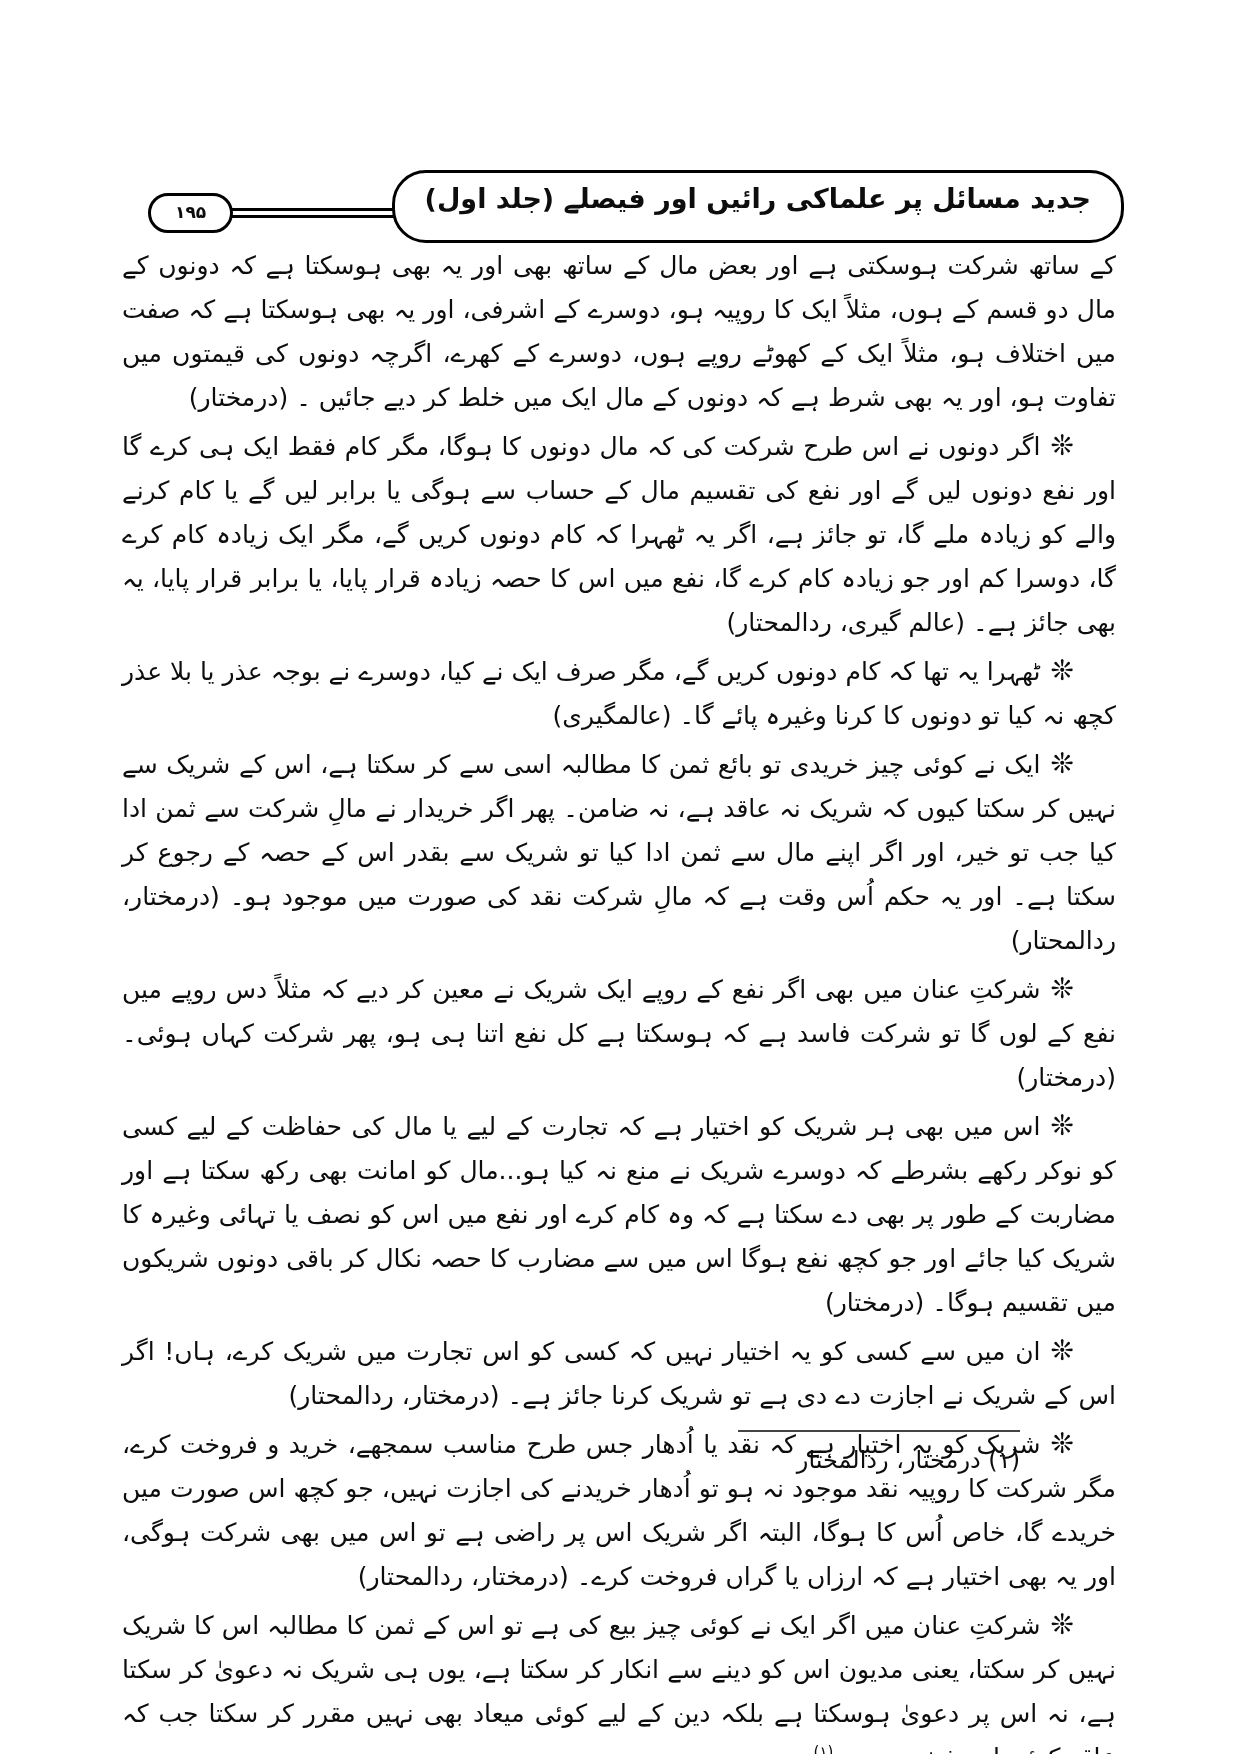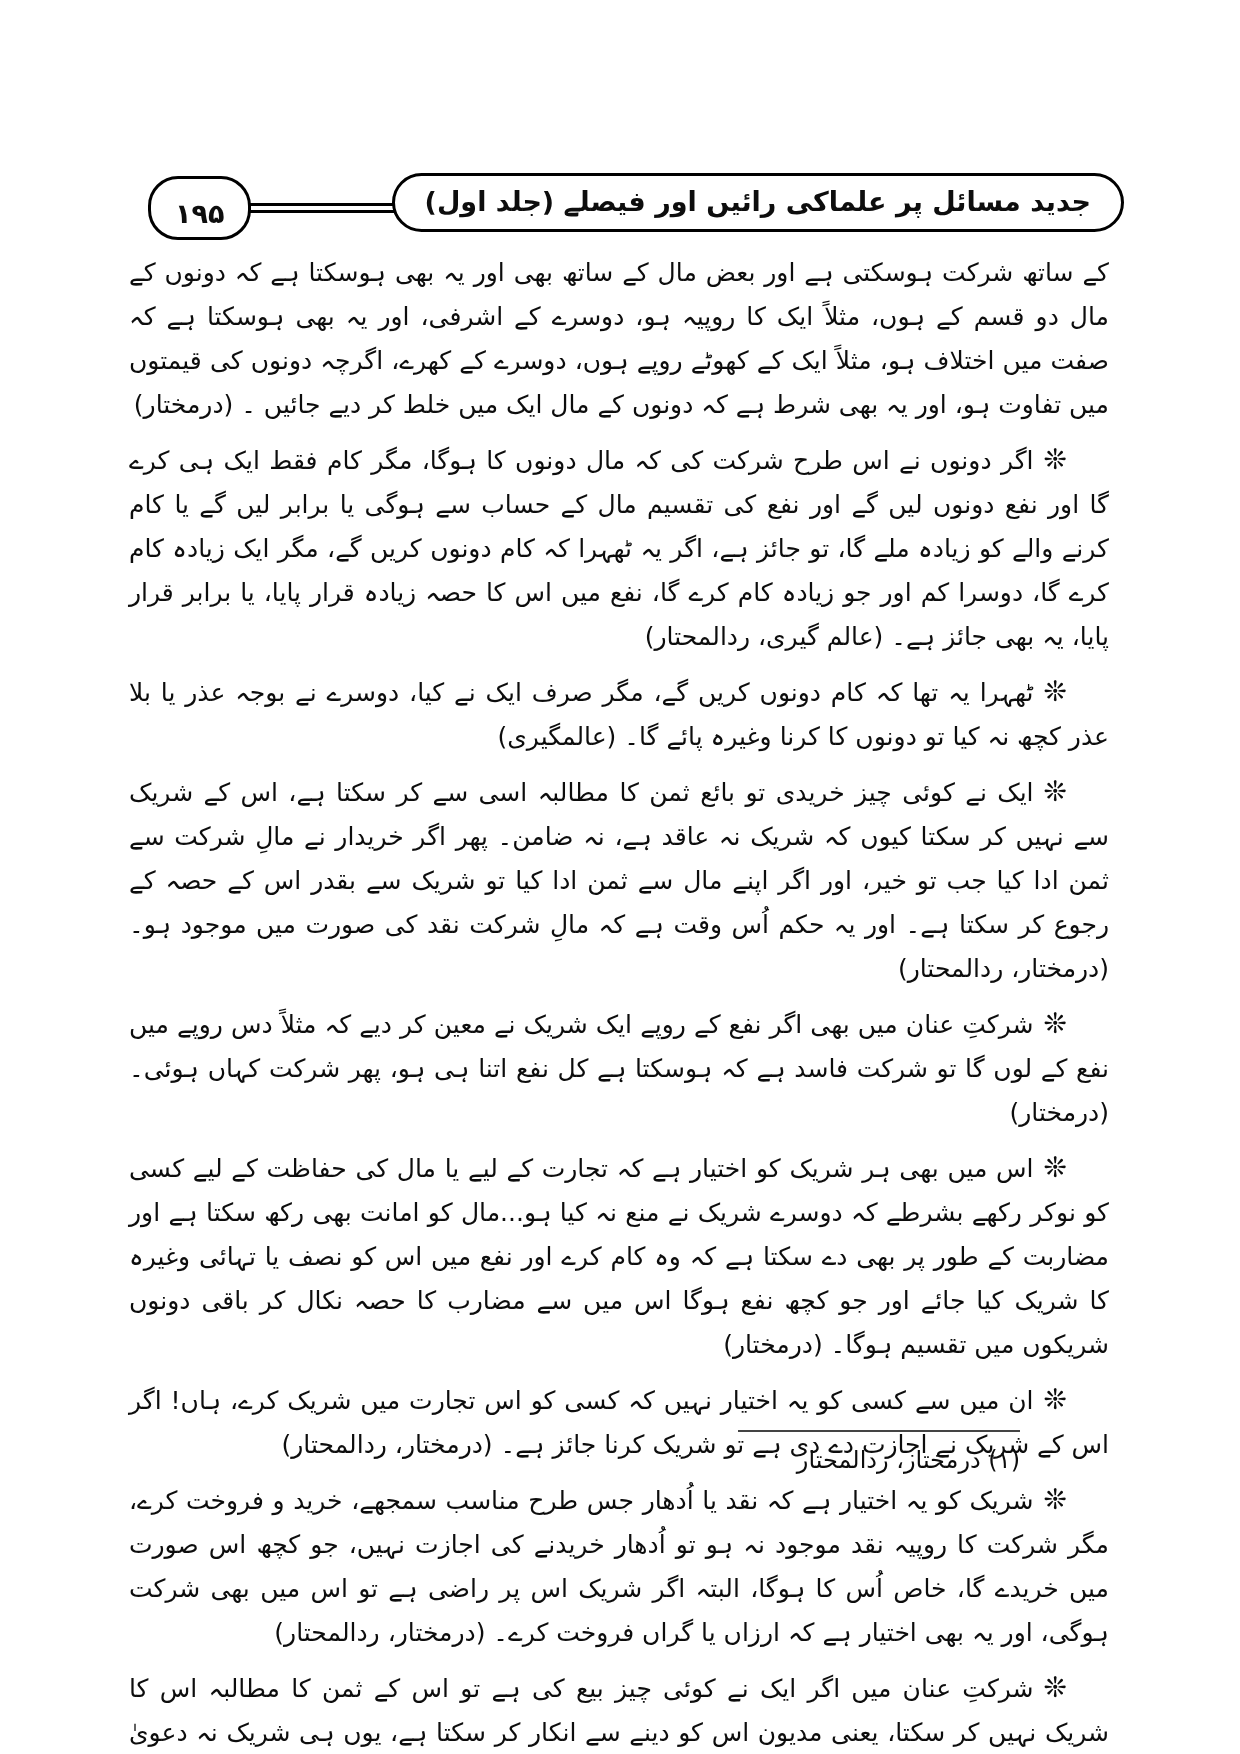--- a/index.html
+++ b/index.html
@@ -12,44 +12,44 @@
     font-family:"DejaVu Sans", sans-serif;
     overflow:hidden;
   }
   
   .header {
     position:absolute; top:170px; left:148px; right:116px;
     display:flex; align-items:center; direction:ltr;
   }
   .pagenum-capsule {
     border:3px solid #000; border-radius:30px;
-    padding:19px 24px 8px 24px;
-    font-size:27px; font-weight:bold;
+    padding:6px 24px 8px 24px;
+    font-size:17px; font-weight:bold;
     background:#fff; z-index:2;
     position:relative; top:6px;
   }
   .header-rule {
     flex:1; height:4px;
     border-top:3px solid #000; border-bottom:3px solid #000;
     margin:0 -4px; position:relative; top:6px;
   }
   .title-capsule {
     border:3px solid #000; border-radius:34px;
-    padding:10px 30px 12px 30px;
+    padding:10px 30px 26px 30px;
     font-size:27px; font-weight:bold;
     direction:rtl; background:#fff; z-index:2;
     white-space:nowrap;
   }
   
   .content {
     position:absolute; top:240px; right:120px; left:118px;
     direction:rtl; text-align:justify;
     font-size:25px; line-height:44px;
   }
-  .para { margin:11px; }
+  .para { margin:4px; }
   .para.marked { text-indent:42px; }
   .marker {
     font-size:28px; margin-left:10px; text-indent:0;
     display:inline-block; vertical-align:baseline;
   }
   sup.fnref { font-size:15px; line-height:0; }
   
   .footnote {
     position:absolute; top:1430px; right:220px; width:282px;
     direction:rtl;

